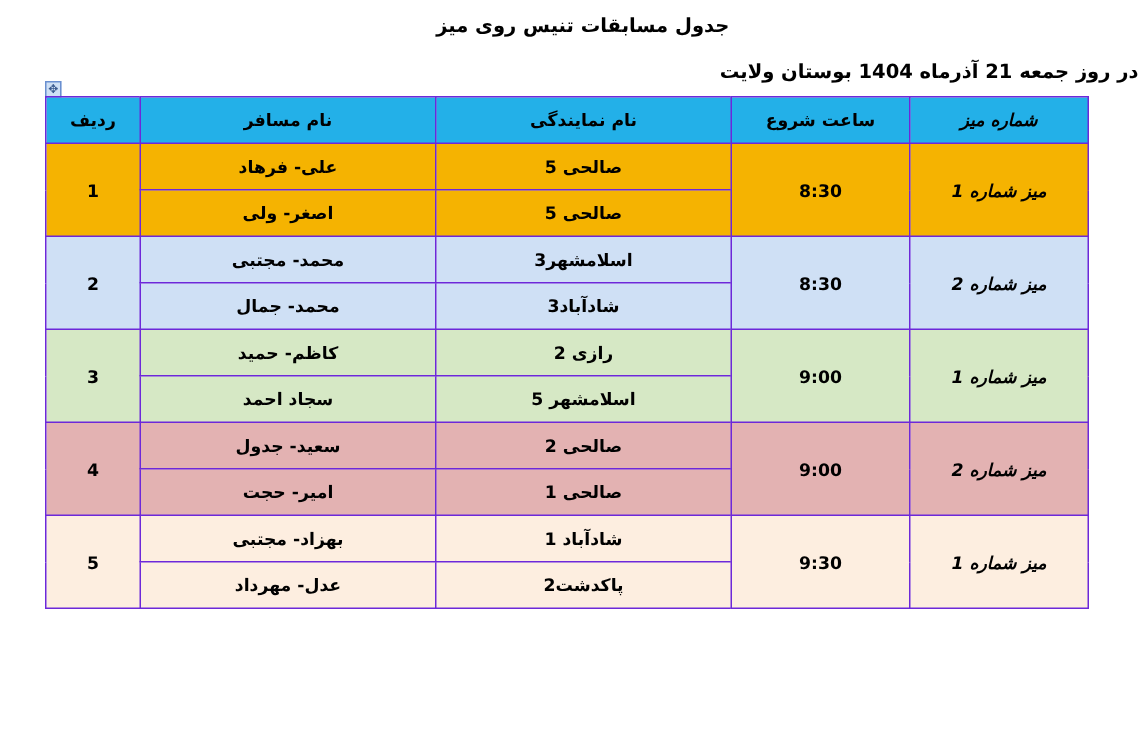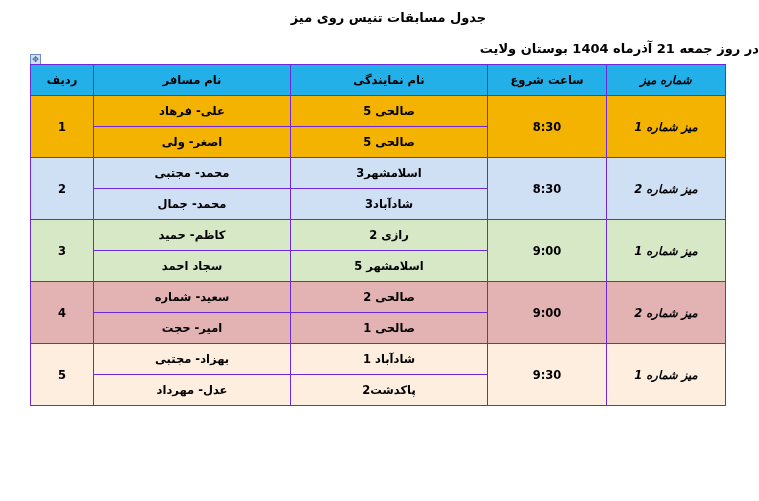--- a/index.html
+++ b/index.html
@@ -140,21 +140,21 @@
       </tr>
       <tr class="grp-3">
         <td class="col-rep">اسلامشهر 5</td>
         <td class="col-name">سجاد احمد</td>
       </tr>
 
       <tr class="grp-4">
         <td class="col-table" rowspan="2">میز شماره 2</td>
         <td class="col-time" rowspan="2">9:00</td>
         <td class="col-rep inner-sep">صالحی 2</td>
-        <td class="col-name inner-sep">سعید- شماره</td>
+        <td class="col-name inner-sep">سعید- جدول</td>
         <td class="col-radif" rowspan="2">4</td>
       </tr>
       <tr class="grp-4">
         <td class="col-rep">صالحی 1</td>
         <td class="col-name">امیر- حجت</td>
       </tr>
 
       <tr class="grp-5">
         <td class="col-table" rowspan="2">میز شماره 1</td>
         <td class="col-time" rowspan="2">9:30</td>

